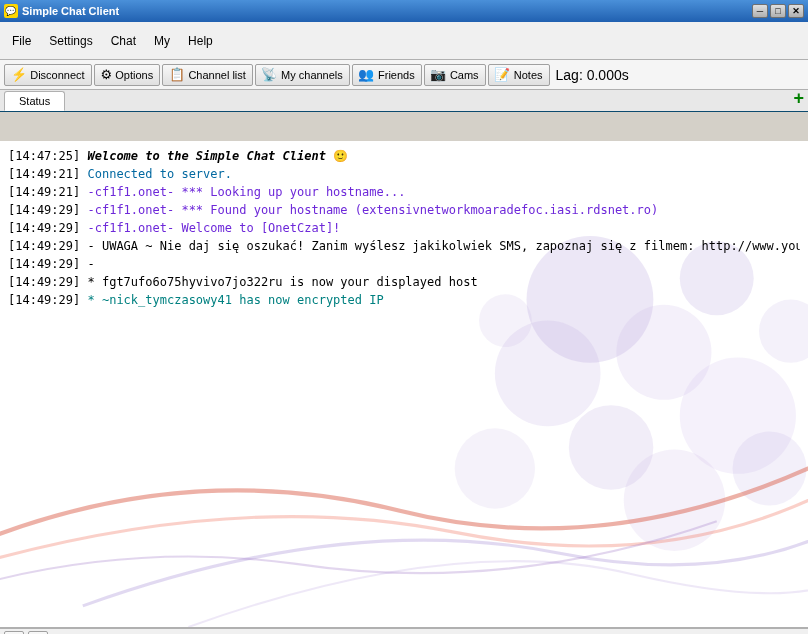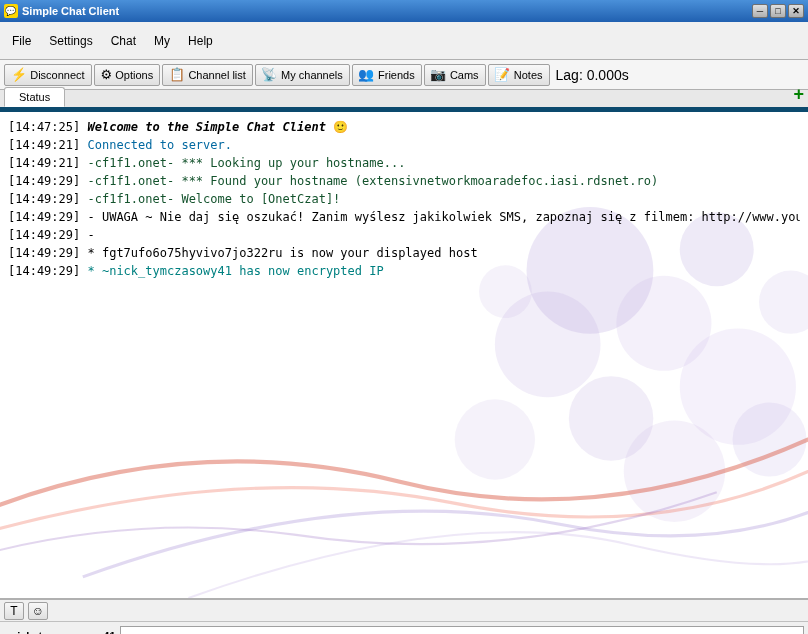--- a/index.html
+++ b/index.html
@@ -63,21 +63,21 @@
     .toolbar-lag { font-size: 14px; margin-left: 4px; }
     .tb-icon { font-size: 13px; }
 
     
     #tab-bar {
       background: #e8e8e8;
       height: 22px;
       display: flex;
       align-items: flex-end;
       padding: 0 4px;
-      border-bottom: 5px solid #0c4a6e;
+      border-bottom: 1px solid #0c4a6e;
       position: relative;
     }
     .tab {
       padding: 2px 14px;
       font-size: 11px;
       background: linear-gradient(to bottom, #f5f5f5, #e0e0e0);
       border: 1px solid #b0b0b0;
       border-bottom: none;
       border-radius: 3px 3px 0 0;
       cursor: pointer;
@@ -94,20 +94,21 @@
       color: #008000; font-size: 18px; font-weight: bold; cursor: pointer;
     }
 
     
     #main-content {
       position: relative;
       width: 100%;
       height: calc(634px - 22px - 22px - 30px - 22px - 52px);
       background: white;
       overflow: hidden;
+      margin-top: 29px;
     }
 
     
     #bg-swirl {
       position: absolute;
       bottom: 0; right: 0;
       width: 100%; height: 100%;
       pointer-events: none;
       overflow: hidden;
     }
@@ -116,21 +117,21 @@
     #chat-log {
       position: relative;
       z-index: 2;
       padding: 6px 8px;
       font-family: monospace;
       font-size: 12px;
       line-height: 1.5;
     }
     .chat-line { white-space: nowrap; overflow: hidden; }
     .time { color: #000; }
-    .blue { color: #14532d; }
+    .blue { color: #6d28d9; }
     .green { color: #0369a1; }
     .teal { color: #008080; }
     .bold-italic { font-style: italic; font-weight: bold; font-family: monospace; }
 
     
     #bottom-bar {
       height: 52px;
       background: #f0f0f0;
       border-top: 2px solid #b0b0b0;
       display: flex;

